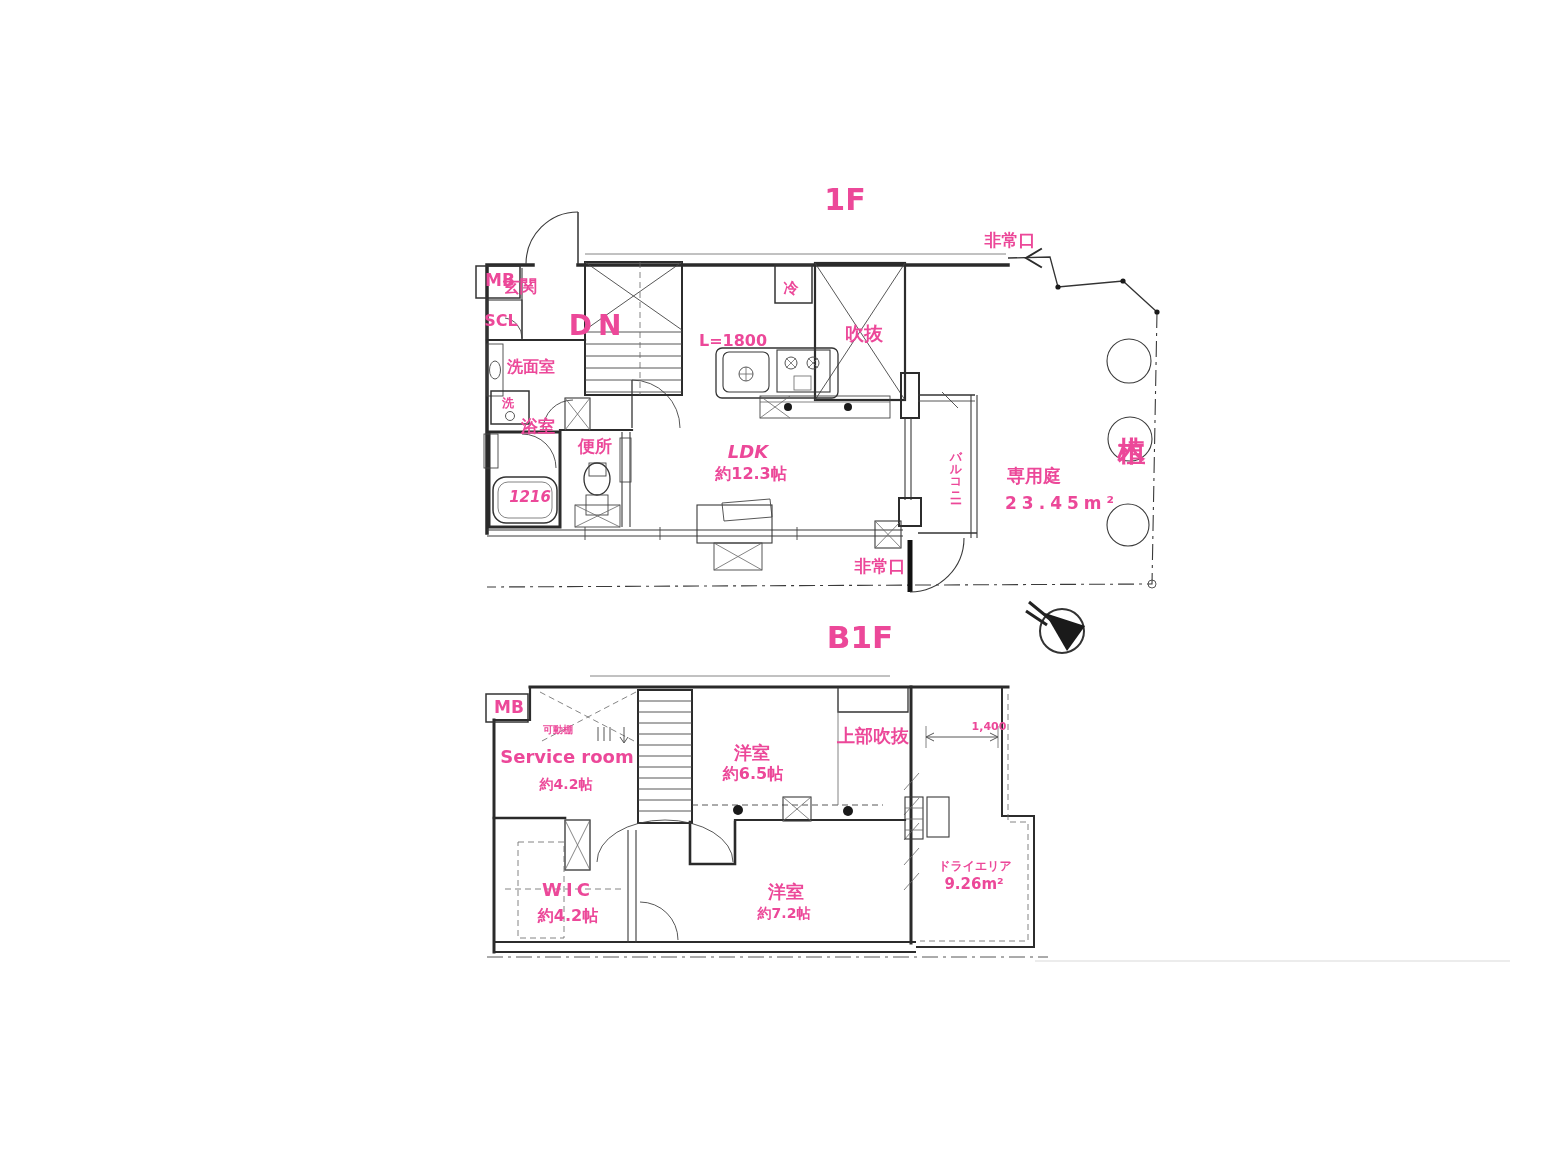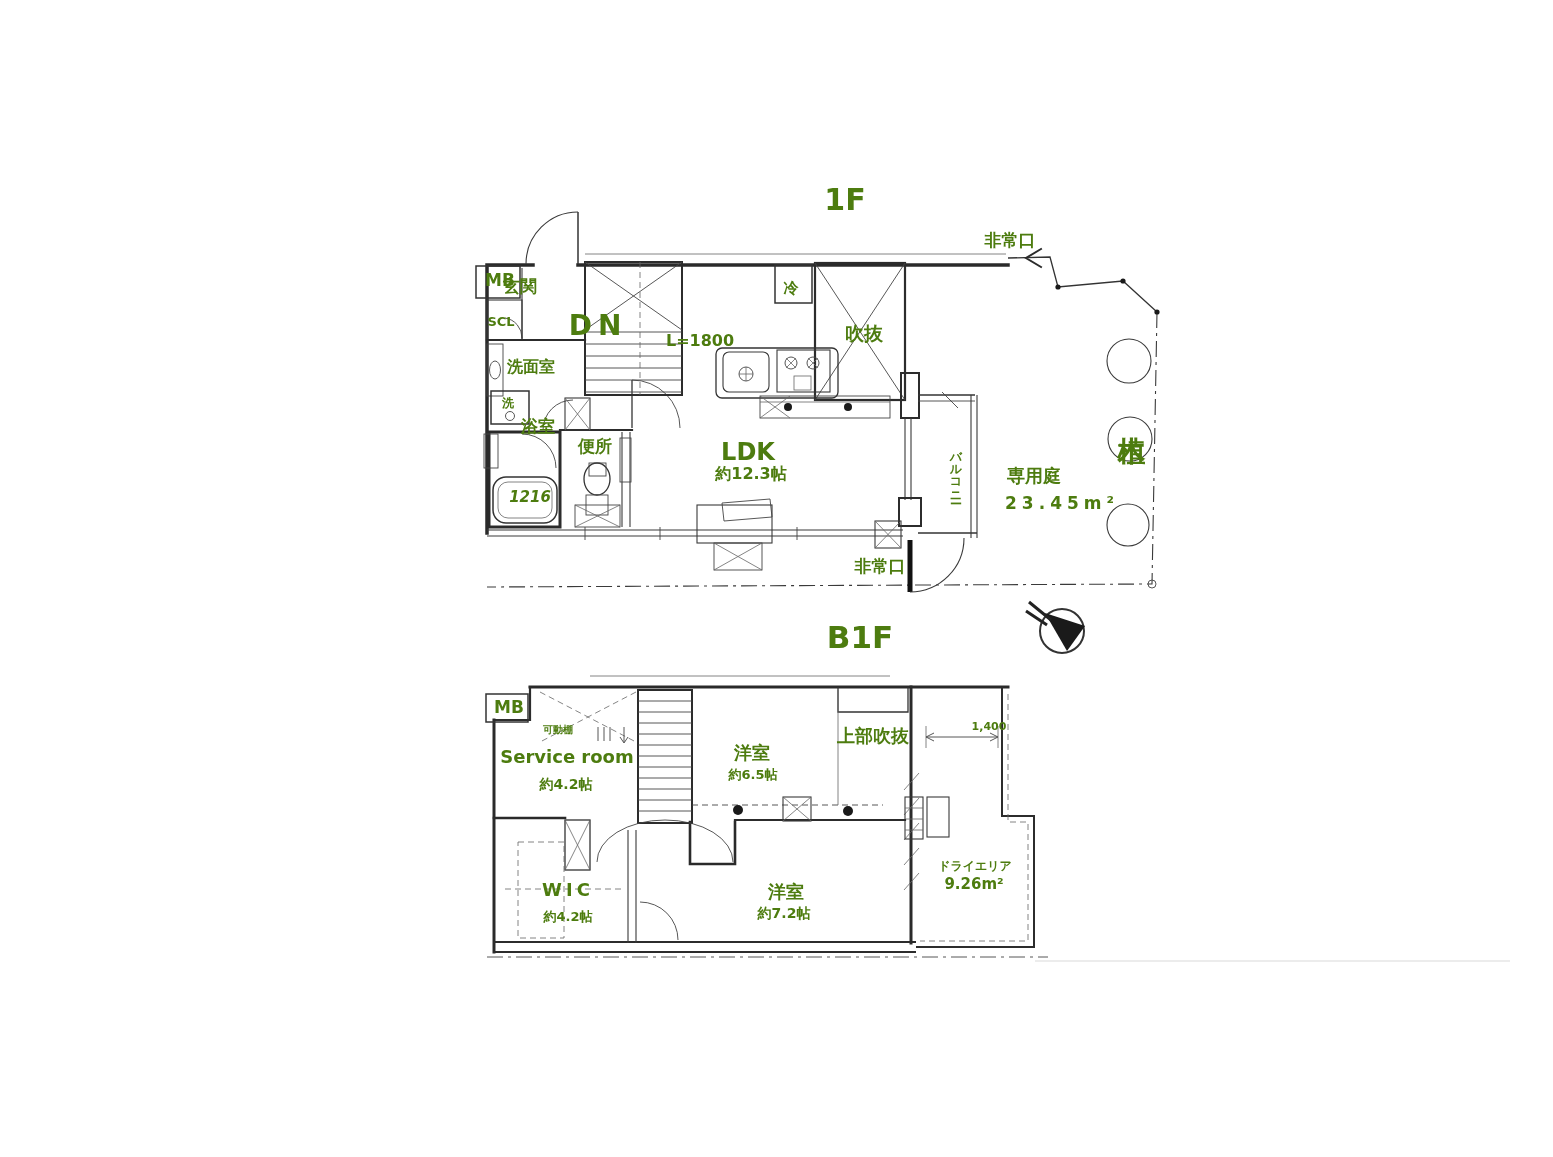--- a/index.html
+++ b/index.html
@@ -1,32 +1,32 @@
 <!DOCTYPE html>
 <html><head>
 <meta charset="utf-8">
 <style>
   html,body{margin:0;padding:0;background:#fff;}
   .canvas{position:relative;width:1553px;height:1157px;background:#ffffff;overflow:hidden;
           font-family:"DejaVu Sans","Liberation Sans",sans-serif;color:#111;}
   svg{position:absolute;left:0;top:0;}
-  .lbl{position:absolute;transform:translate(-50%,-50%);white-space:nowrap;color:#4d7c0f;
+  .lbl{position:absolute;transform:translate(-50%,-50%);white-space:nowrap;color:#ec4899;
        font-weight:600;line-height:1;}
   .vert{writing-mode:vertical-rl;text-orientation:upright;}
   .t30{font-size:30px;font-weight:700;}
   .t31{font-size:31px;font-weight:700;}
-  .t26{font-size:24px;font-weight:700;}
+  .t26{font-size:18px;font-weight:700;font-style:italic;}
   .t24{font-size:28px;}
   .t19{font-size:19px;}
   .t18{font-size:18px;}
   .t17{font-size:17px;}
   .t16{font-size:16px;}
   .t15{font-size:15px;}
   .t14{font-size:14px;}
-  .t13{font-size:13px;}
+  .t13{font-size:16px;}
   .t12{font-size:12px;}
   .t11{font-size:11px;margin-left:35px;}
   .t10{font-size:10px;}
   .bold{font-weight:700;}
   .ls6{letter-spacing:6px;}
   .ls5{letter-spacing:5px;}
   .ls4{letter-spacing:4px;}
   
   .w35{stroke:#2a2a2a;stroke-width:3.5;fill:none;stroke-linecap:square;}
   .w3{stroke:#2a2a2a;stroke-width:3;fill:none;stroke-linecap:square;}
@@ -269,21 +269,21 @@
 <div class="lbl t17" style="left:520px;top:286px;">玄関</div>
 <div class="lbl t13" style="left:501px;top:321px;">SCL</div>
 <div class="lbl t24 ls6" style="left:598px;top:326px;">DN</div>
 <div class="lbl t16" style="left:531px;top:367px;">洗面室</div>
 <div class="lbl t12" style="left:508px;top:403px;">洗</div>
 <div class="lbl t17" style="left:538px;top:426px;text-decoration:underline;">浴室</div>
 <div class="lbl t15" style="left:530px;top:497px;font-style:italic;">1216</div>
 <div class="lbl t17" style="left:595px;top:446px;">便所</div>
 <div class="lbl t15" style="left:791px;top:288px;">冷</div>
 <div class="lbl t19" style="left:864px;top:333px;">吹抜</div>
-<div class="lbl t16" style="left:700px;top:341px;">L=1800</div>
+<div class="lbl t16" style="left:733px;top:341px;">L=1800</div>
 <div class="lbl t26" style="left:748px;top:452px;">LDK</div>
 <div class="lbl t16" style="left:751px;top:474px;">約12.3帖</div>
 <div class="lbl t12 vert" style="left:956px;top:470px;">バルコニー</div>
 <div class="lbl t18" style="left:1034px;top:476px;">専用庭</div>
 <div class="lbl t17 ls5" style="left:1062px;top:503px;">23.45m²</div>
 <div class="lbl t24 vert" style="left:1131px;top:414px;">植木</div>
 <div class="lbl t17 bold" style="left:880px;top:566px;">非常口</div>
 
 <div class="lbl t31" style="left:860px;top:637px;">B1F</div>
 <div class="lbl t17" style="left:509px;top:707px;">MB</div>

